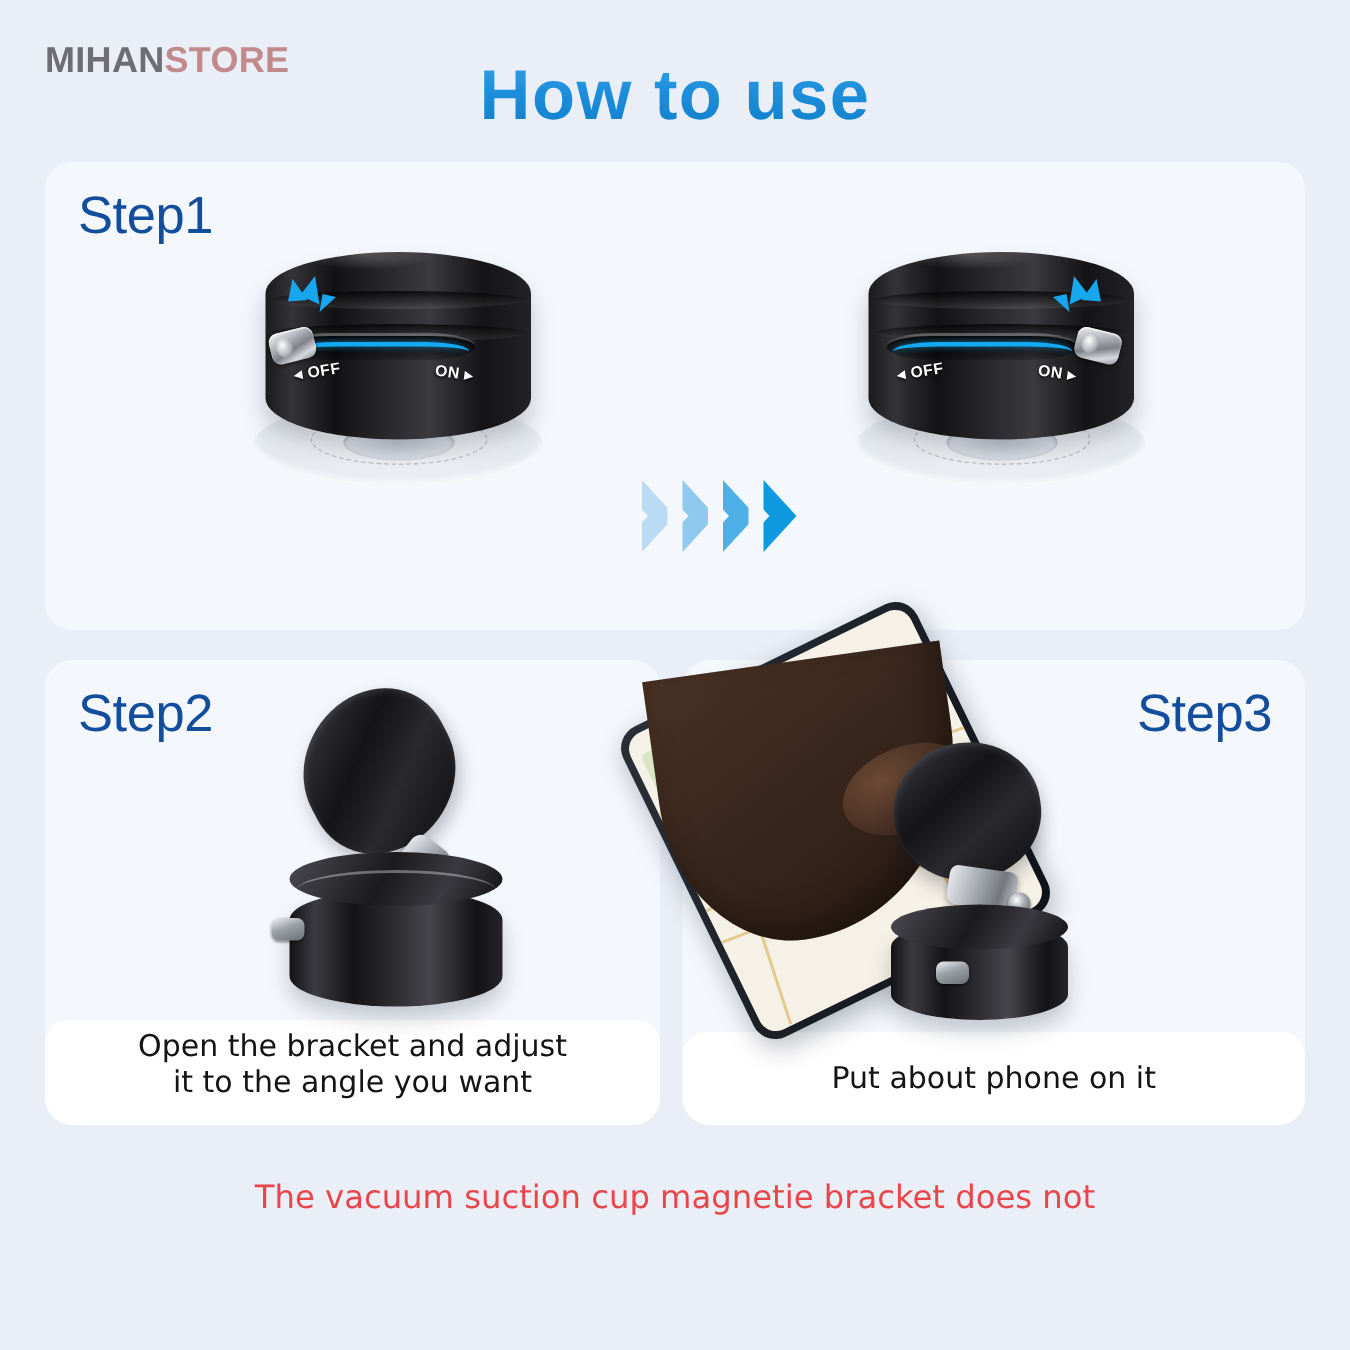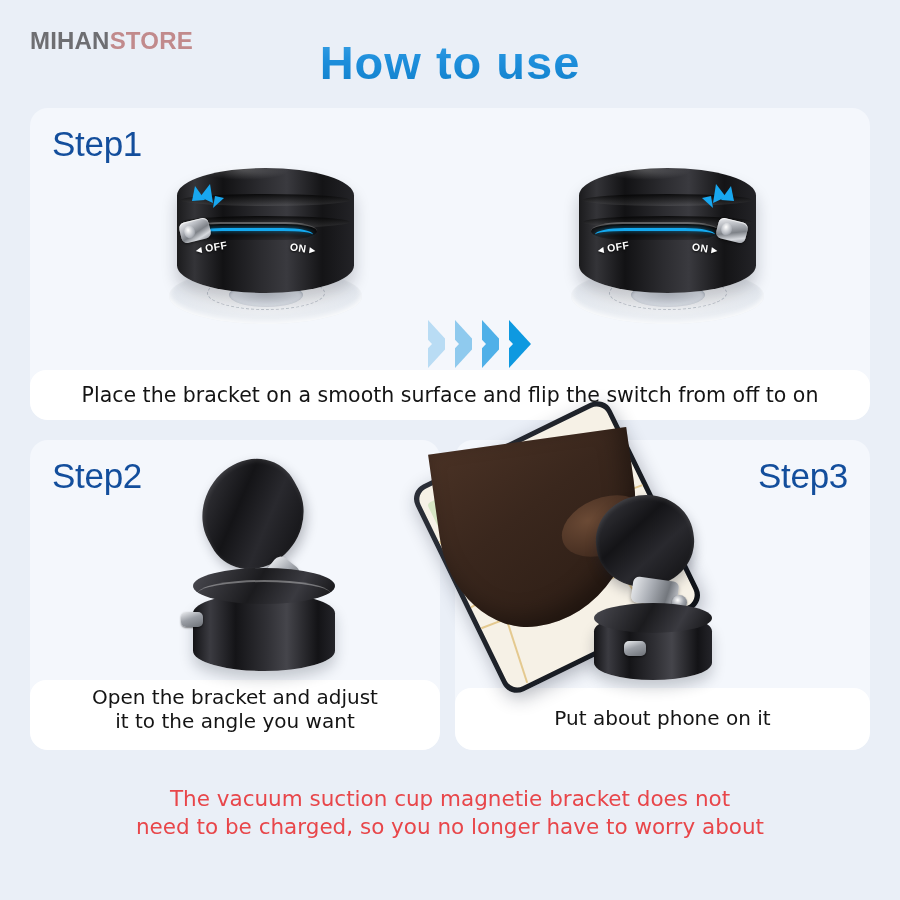--- a/index.html
+++ b/index.html
@@ -482,21 +482,20 @@
         <polygon points="4,2 14,16 1,17" fill="#18a7ef"></polygon>
         <polygon points="19,0 22,19 9,13" fill="#18a7ef"></polygon>
         <polygon points="33,14 22,24 24,12" fill="#18a7ef"></polygon>
       </svg>
       <div class="knob" id="knob-on"></div>
       <div class="switch-label lbl-off">◂ OFF</div>
       <div class="switch-label lbl-on">ON ▸</div>
     </div>
   </div>
 
-  <div class="card-caption">Place the bracket on a smooth surface and flip the switch from off to on</div>
 </div>
 <div class="step-label" id="label-step1">Step1</div>
 
 <div class="card" id="card-step2">
   <div class="card-stage"></div>
   <div class="card-caption">
     <div>
       <div>Open the bracket and adjust</div>
       <div>it to the angle you want</div>
     </div>
@@ -542,14 +541,13 @@
   <div class="magnet-disc" id="disc3"></div>
   <div class="hinge-arm" id="arm3"></div>
   <div class="hinge-screw" id="screw3"></div>
   <div class="base-cyl" id="base3"></div>
   <div class="base-top" id="base3top" style="top:108px"></div>
   <div class="base-knob" style="left:34px; top:146px;"></div>
 </div>
 
 <div class="footer-note">
   <div>The vacuum suction cup magnetie bracket does not</div>
-  <div>need to be charged, so you no longer have to worry about</div>
 </div>
 
 </body></html>

